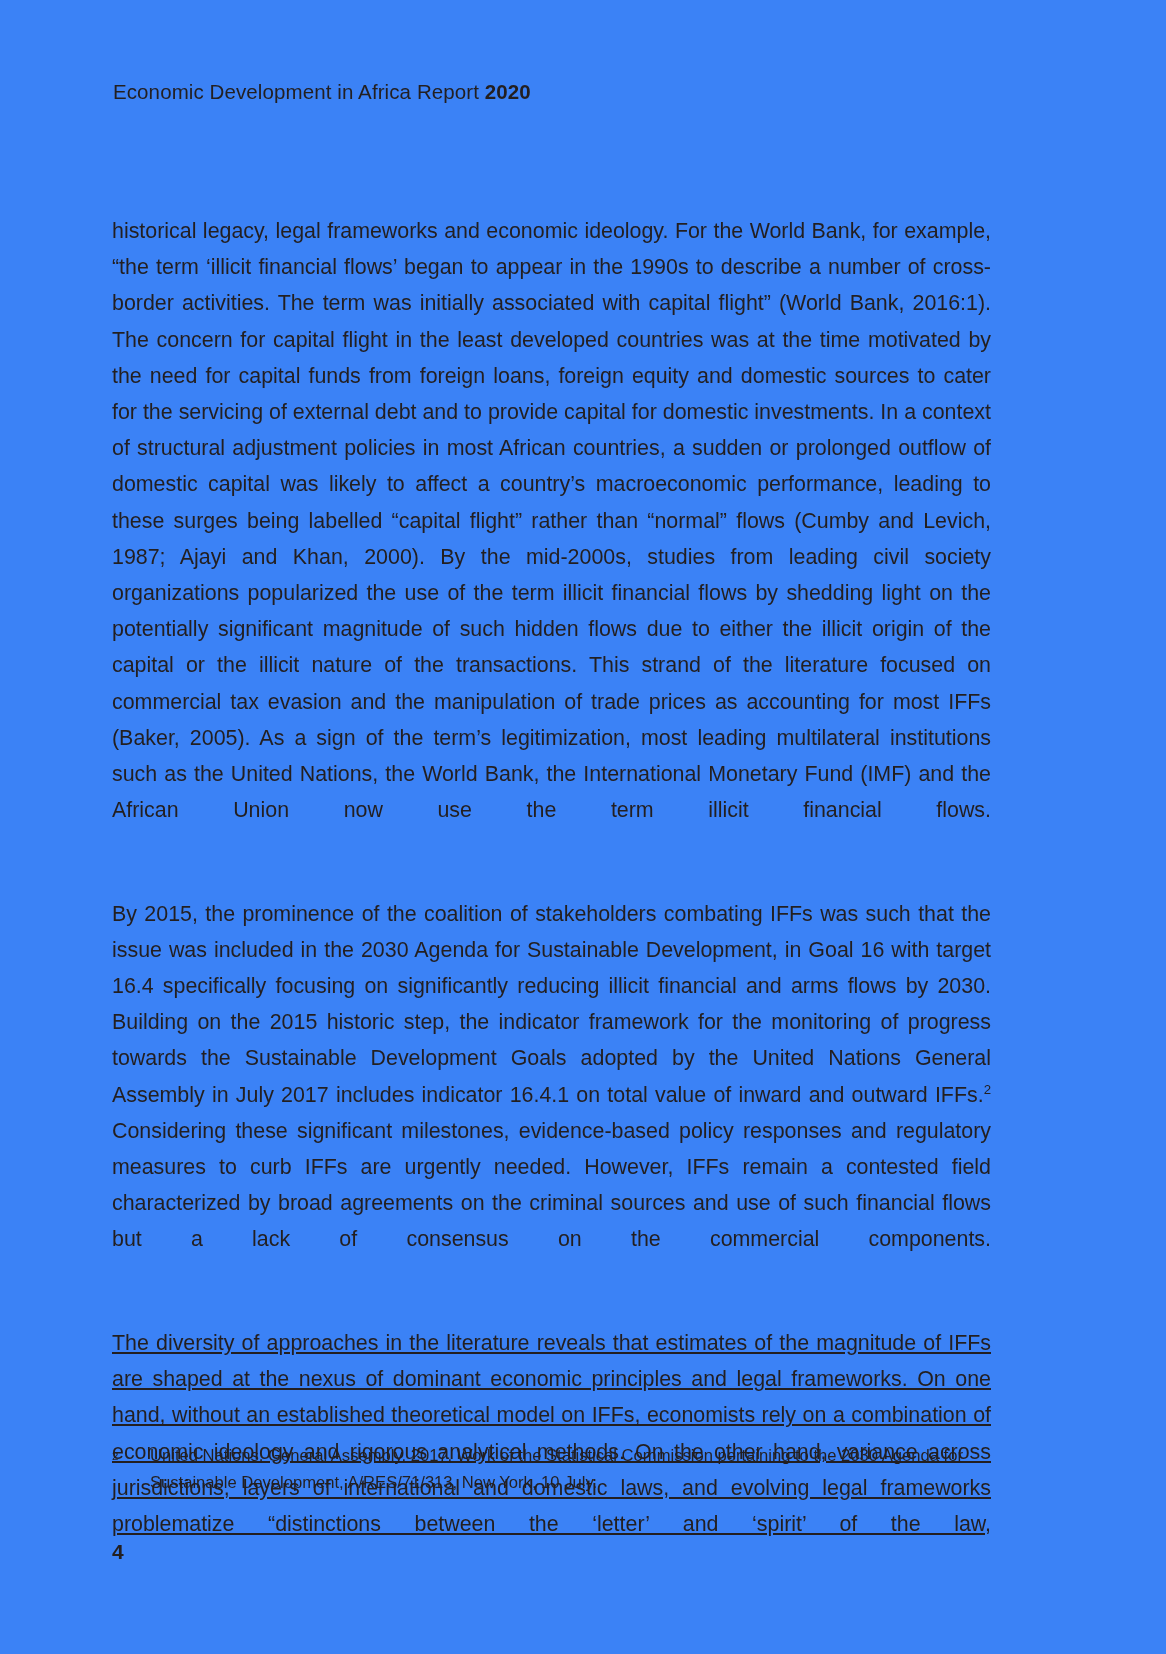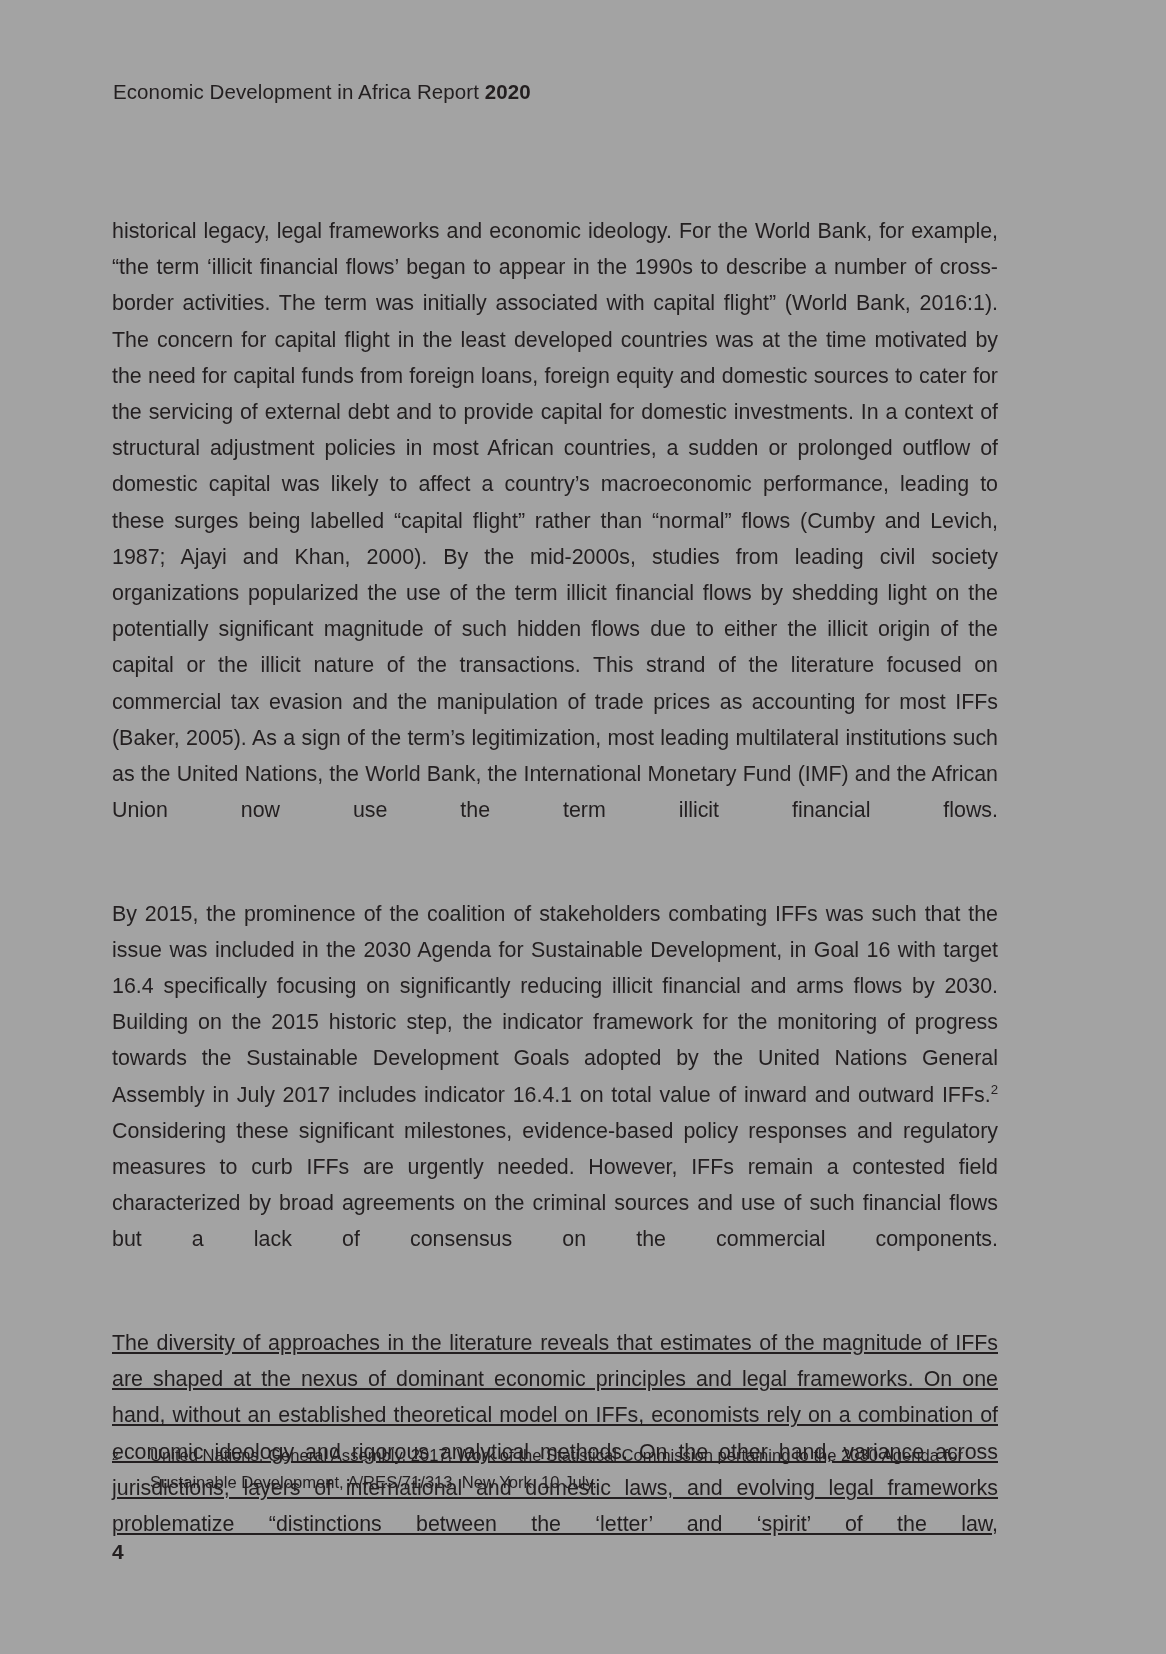--- a/index.html
+++ b/index.html
@@ -8,21 +8,21 @@
     background: #ffffff;
   }
   body {
     font-family: "Liberation Sans", sans-serif;
     color: #1a1a1a;
   }
   .page {
     position: relative;
     width: 1166px;
     height: 1654px;
-    background: #a3a3a3;
+    background: #3b82f6;
     box-sizing: border-box;
     overflow: hidden;
   }
 
   
   .running-header {
     position: absolute;
     left: 113px;
     top: 80px;
     font-size: 20.5px;
@@ -36,21 +36,21 @@
 
   
   .text-column {
     position: absolute;
     left: 112px;
     top: 213px;
     width: 886px;
   }
 
   p.body-par {
-    margin: 0 0 31px 0;
+    margin: 0 7px 31px 0;
     font-size: 21.4px;
     line-height: 36.2px;
     text-align: justify;
     text-justify: inter-word;
     color: #231f20;
     hyphens: none;
     -webkit-hyphens: none;
   }
   p.body-par:last-child {
     margin-bottom: 0;

